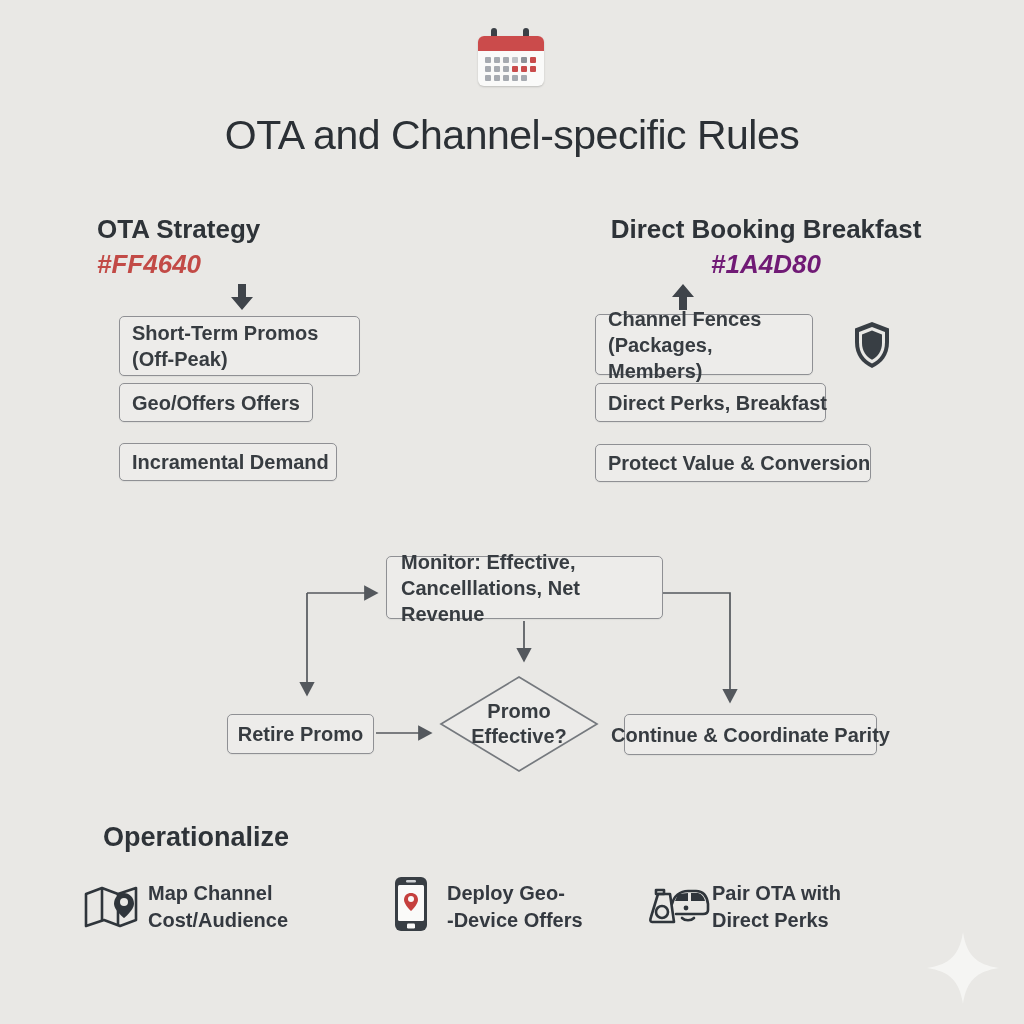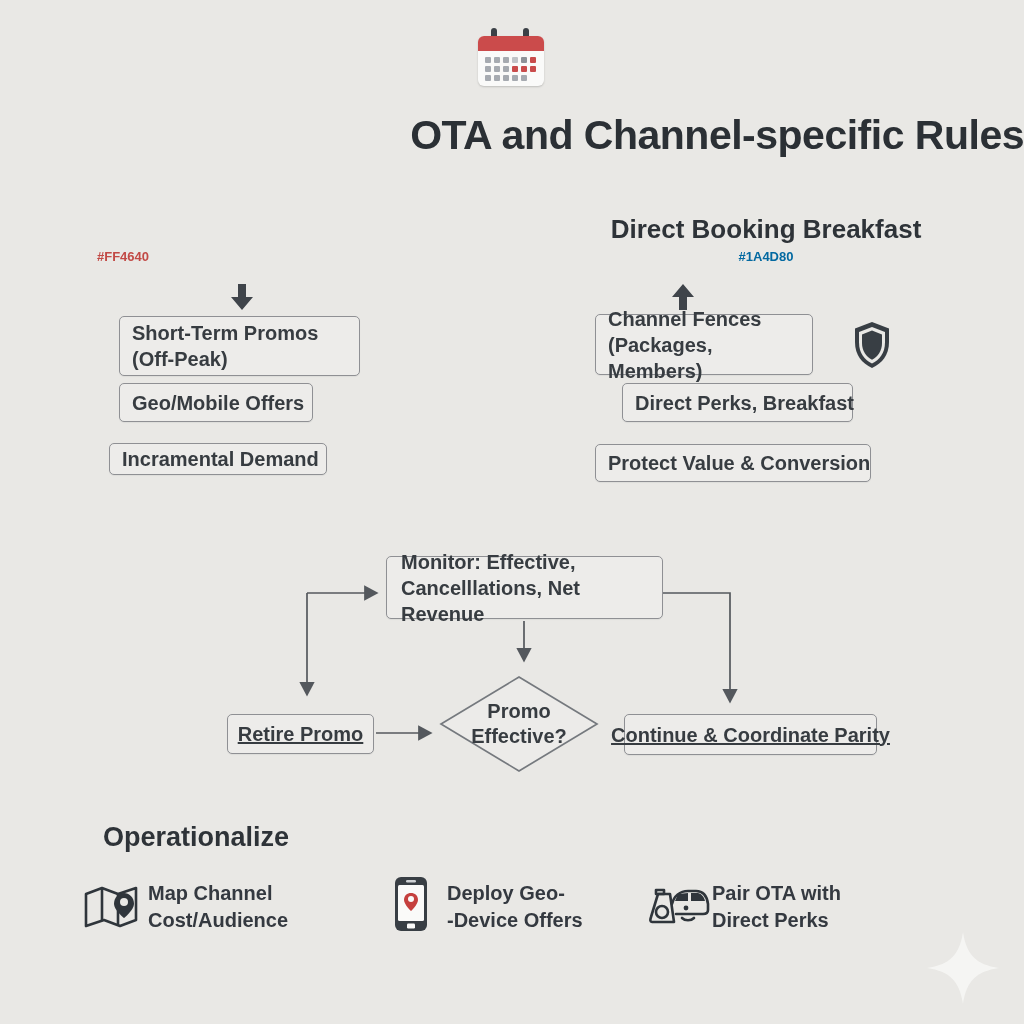--- a/index.html
+++ b/index.html
@@ -7,37 +7,37 @@
     position:relative;width:1024px;height:1024px;overflow:hidden;
     background:#e9e8e5;
     font-family:"Liberation Sans","DejaVu Sans",sans-serif;
     color:#2f3439;
   }
   .abs{position:absolute;}
   .pre{white-space:pre-line;}
   .nowrap{white-space:nowrap;}
 
   .title{
-    left:0;top:112px;width:1024px;text-align:right;
-    font-size:41px;font-weight:bold;letter-spacing:-0.5px;color:#2b3035;
+    left:0;top:112px;width:1024px;text-align:center;
+    font-size:41px;font-weight:normal;letter-spacing:-0.5px;color:#2b3035;
   }
 
   .col-heading{font-size:26px;font-weight:bold;color:#2e3338;}
-  .hex-code{font-size:13px;font-weight:bold;}
+  .hex-code{font-size:26px;font-weight:bold;font-style:italic;}
   .hex-red{color:#c24a46;}
-  .hex-dark{color:#0369a1;}
+  .hex-dark{color:#701a75;}
 
   .fbox{
     background:#edecea;border:1.5px solid #8f9094;border-radius:5px;
     display:flex;align-items:center;
     font-size:20px;font-weight:600;color:#373c41;
     box-shadow:0 1px 1px rgba(0,0,0,0.05);
     padding:0 12px;box-sizing:border-box;line-height:1.3;
   }
-  .fbox.centered{justify-content:center;padding:0 20px;text-decoration:underline;}
+  .fbox.centered{justify-content:center;padding:0 20px;}
 
   .diamond-label{
     display:flex;align-items:center;justify-content:center;text-align:center;
     font-size:20px;font-weight:600;color:#373c41;line-height:1.25;
   }
 
   .op-heading{font-size:27px;font-weight:bold;color:#2e3338;}
   .op-label{font-size:20px;font-weight:600;color:#343940;line-height:1.35;}
 
   svg{display:block;}
@@ -98,41 +98,42 @@
           <div class="cal-cell" style="background:#a6aab0;"></div>
           <div class="cal-cell" style="background:#a6aab0;"></div>
           <div class="cal-cell" style="background:#a6aab0;"></div>
           <div class="cal-cell" style="background:transparent;"></div>
       </div>
     </div>
   </div>
 
   <div class="abs title nowrap">OTA and Channel-specific Rules</div>
 
+  <div class="abs col-heading nowrap" style="left:97px;top:214px;">OTA Strategy</div>
   <div class="abs hex-code hex-red nowrap" style="left:97px;top:249px;">#FF4640</div>
 
   <svg class="abs" width="30" height="30" viewBox="0 0 30 30" style="left:227px;top:282px;">
     <path d="M11,2 h8 v13 h7 L15,28 4,15 h7 Z" fill="#3f444a"></path>
   </svg>
 
   <div class="abs fbox pre" style="left:119px;top:316px;width:241px;height:60px;">Short-Term Promos
 (Off-Peak)</div>
-  <div class="abs fbox nowrap" style="left:119px;top:383px;width:194px;height:39px;">Geo/Mobile Offers</div>
-  <div class="abs fbox nowrap" style="left:109px;top:443px;width:218px;height:32px;">Incramental Demand</div>
+  <div class="abs fbox nowrap" style="left:119px;top:383px;width:194px;height:39px;">Geo/Offers Offers</div>
+  <div class="abs fbox nowrap" style="left:119px;top:443px;width:218px;height:38px;">Incramental Demand</div>
 
   <div class="abs col-heading nowrap" style="left:610px;top:214px;width:312px;text-align:center;">Direct Booking Breakfast</div>
   <div class="abs hex-code hex-dark nowrap" style="left:610px;top:249px;width:312px;text-align:center;">#1A4D80</div>
 
   <svg class="abs" width="30" height="30" viewBox="0 0 30 30" style="left:668px;top:282px;">
     <path d="M11,28 h8 V15 h7 L15,2 4,15 h7 Z" fill="#3f444a"></path>
   </svg>
 
   <div class="abs fbox pre" style="left:595px;top:314px;width:218px;height:61px;">Channel Fences
 (Packages, Members)</div>
-  <div class="abs fbox nowrap" style="left:595px;top:383px;width:231px;height:39px;margin-left:27px;">Direct Perks, Breakfast</div>
+  <div class="abs fbox nowrap" style="left:595px;top:383px;width:231px;height:39px;">Direct Perks, Breakfast</div>
   <div class="abs fbox nowrap" style="left:595px;top:444px;width:276px;height:38px;">Protect Value &amp; Conversion</div>
 
   <svg class="abs" width="46" height="50" viewBox="0 0 46 50" style="left:849px;top:320px;">
     <path d="M23,2 L40,8.5 V22 C40,35 33,43.5 23,48 C13,43.5 6,35 6,22 V8.5 Z" fill="#383e44"></path>
     <path d="M23,7 L36,12 V22.5 C36,33 30.5,39.8 23,43.5 C15.5,39.8 10,33 10,22.5 V12 Z" fill="#e9e8e5"></path>
     <path d="M23,10.5 L33,14.5 V23 C33,31 28.8,36.5 23,39.8 C17.2,36.5 13,31 13,23 V14.5 Z" fill="#383e44"></path>
   </svg>
 
   <div class="abs fbox pre" style="left:386px;top:556px;width:277px;height:63px;padding-left:14px;">Monitor: Effective,
 Cancelllations, Net Revenue</div>

